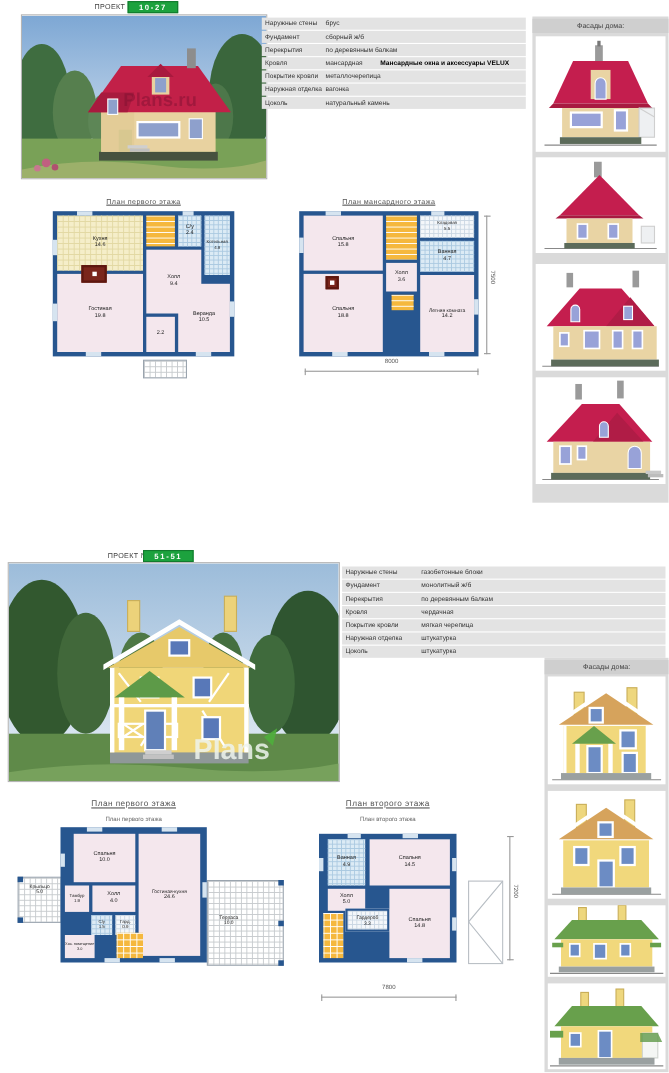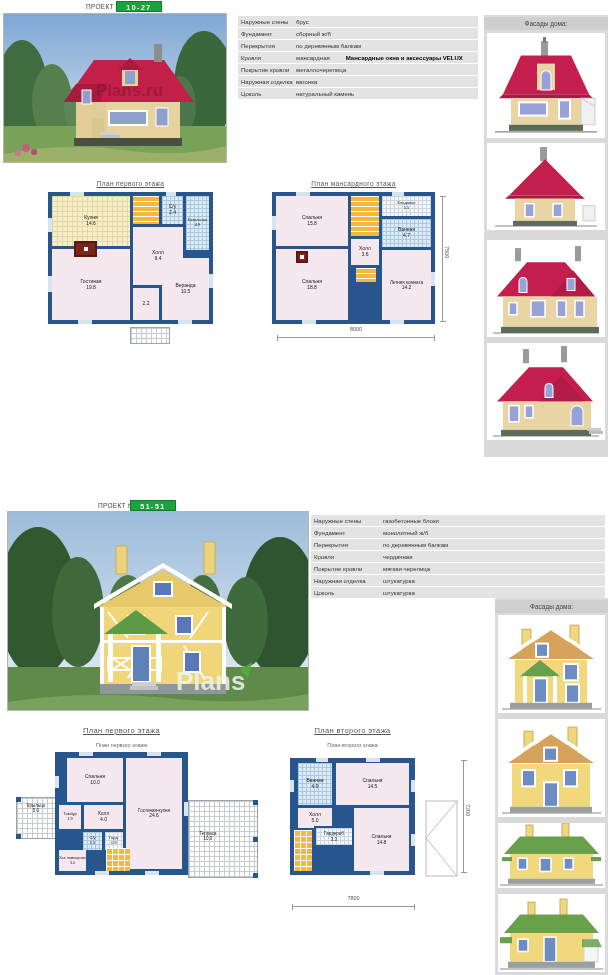--- a/index.html
+++ b/index.html
@@ -50,21 +50,21 @@
 </style>
 </head>
 <body>
 
 <div class="page">
 
   <section>
     <span class="proj-label" style="left:86px;top:3px">ПРОЕКТ №</span>
     <span class="proj-badge" style="left: 116px; top: 1px; background: rgb(28, 162, 62);">10-27</span>
 
-    <div class="photo" style="left:4px;top:14px;width:222px;height:148px">
+    <div class="photo" style="left:20px;top:14px;width:222px;height:148px">
       <svg viewBox="0 0 222 148" preserveAspectRatio="none">
         <defs>
             <linearGradient id="sky1" x1="0" y1="0" x2="0" y2="1">
               <stop offset="0" stop-color="#7da7d4"></stop>
               <stop offset="1" stop-color="#dfe9f3"></stop>
             </linearGradient>
           </defs>
         <rect width="222" height="148" fill="url(#sky1)"></rect>
         <ellipse cx="18" cy="78" rx="26" ry="52" fill="#3f6d40"></ellipse>
         <ellipse cx="48" cy="88" rx="20" ry="38" fill="#567f4e"></ellipse>

